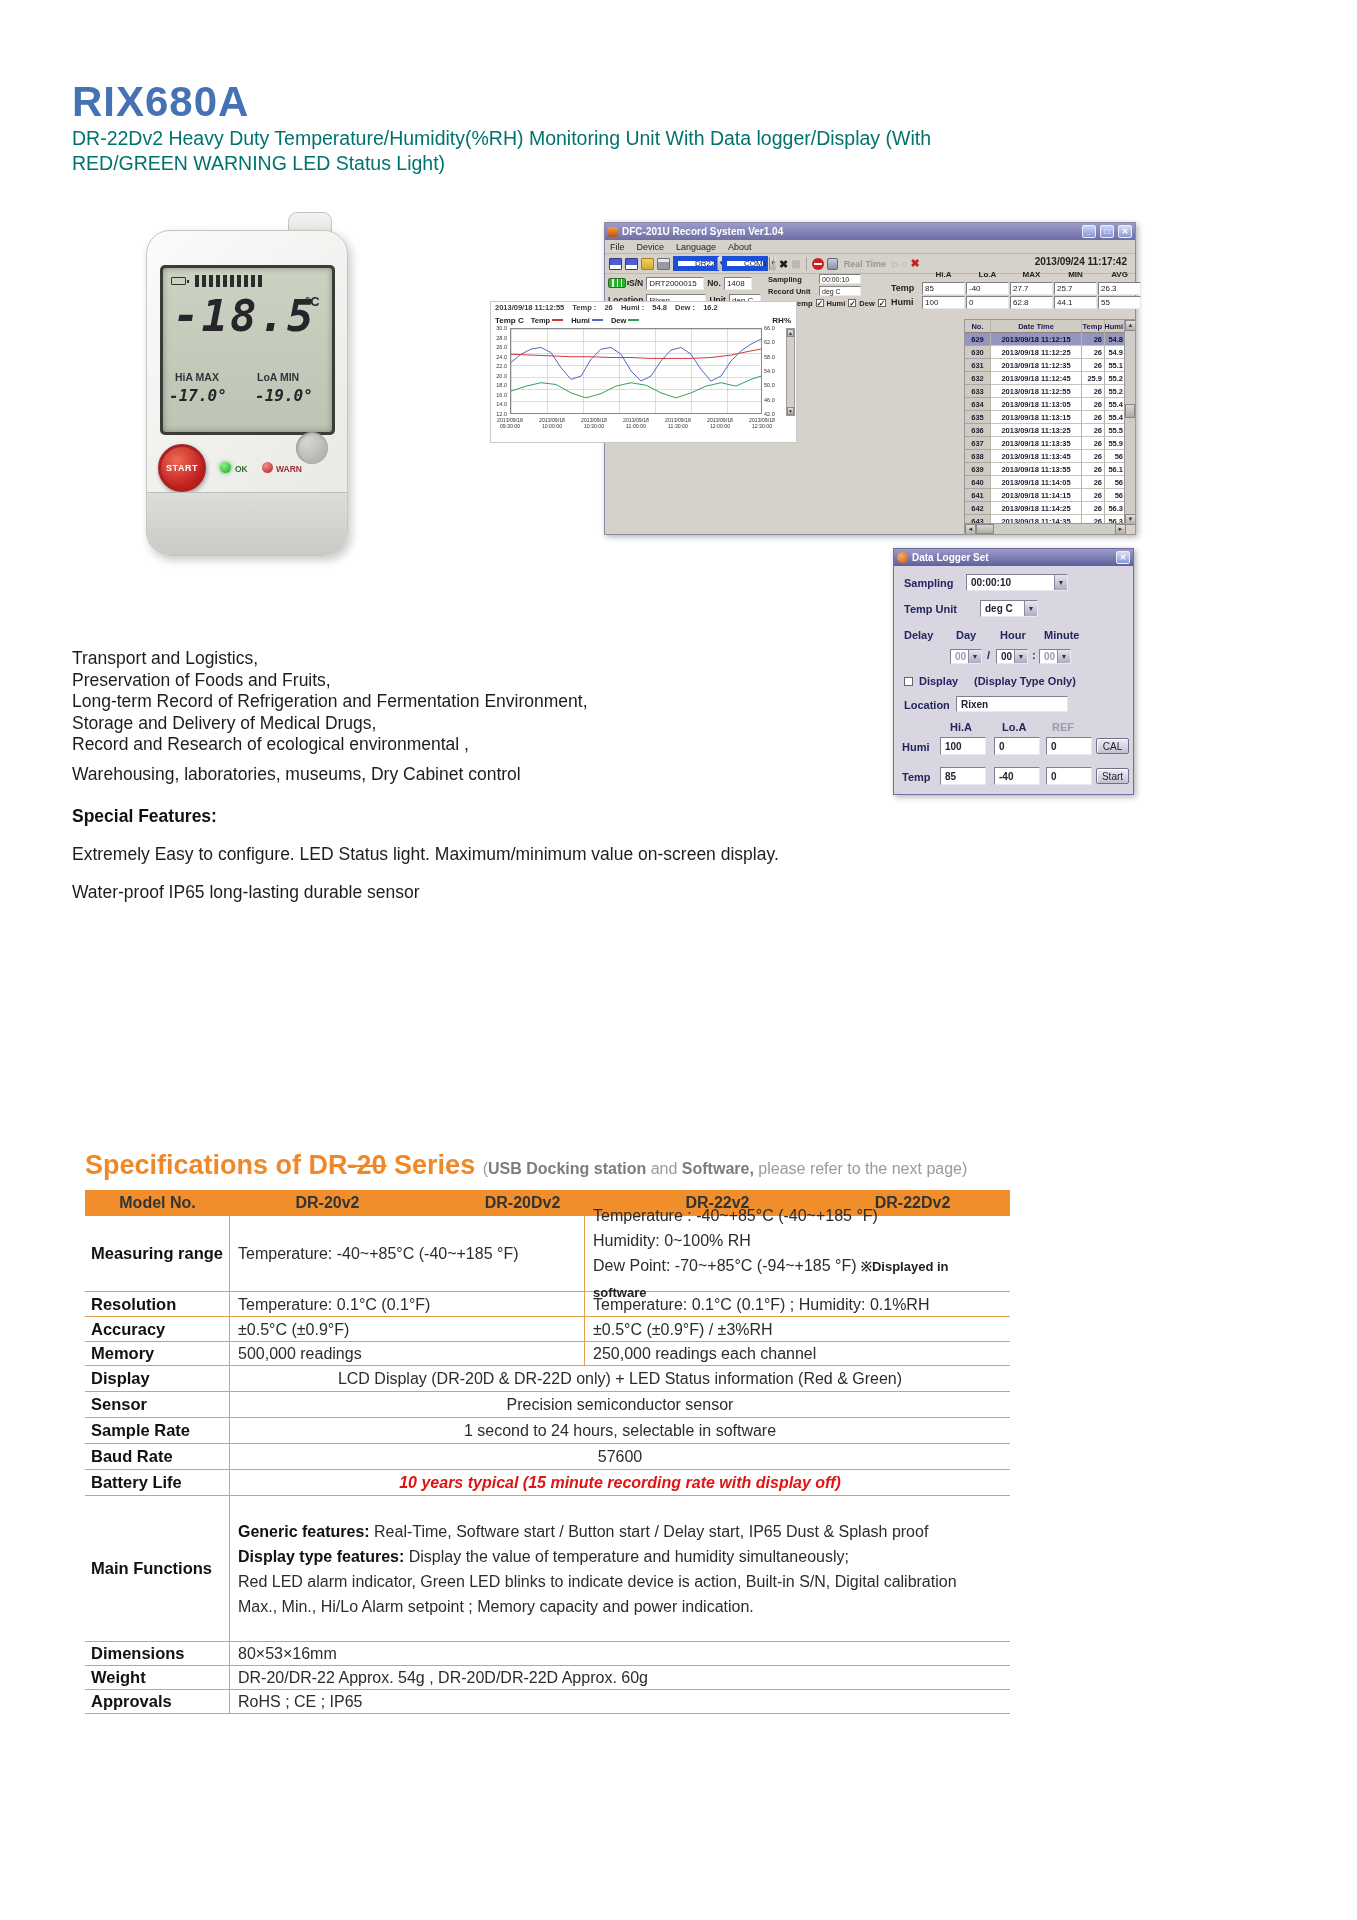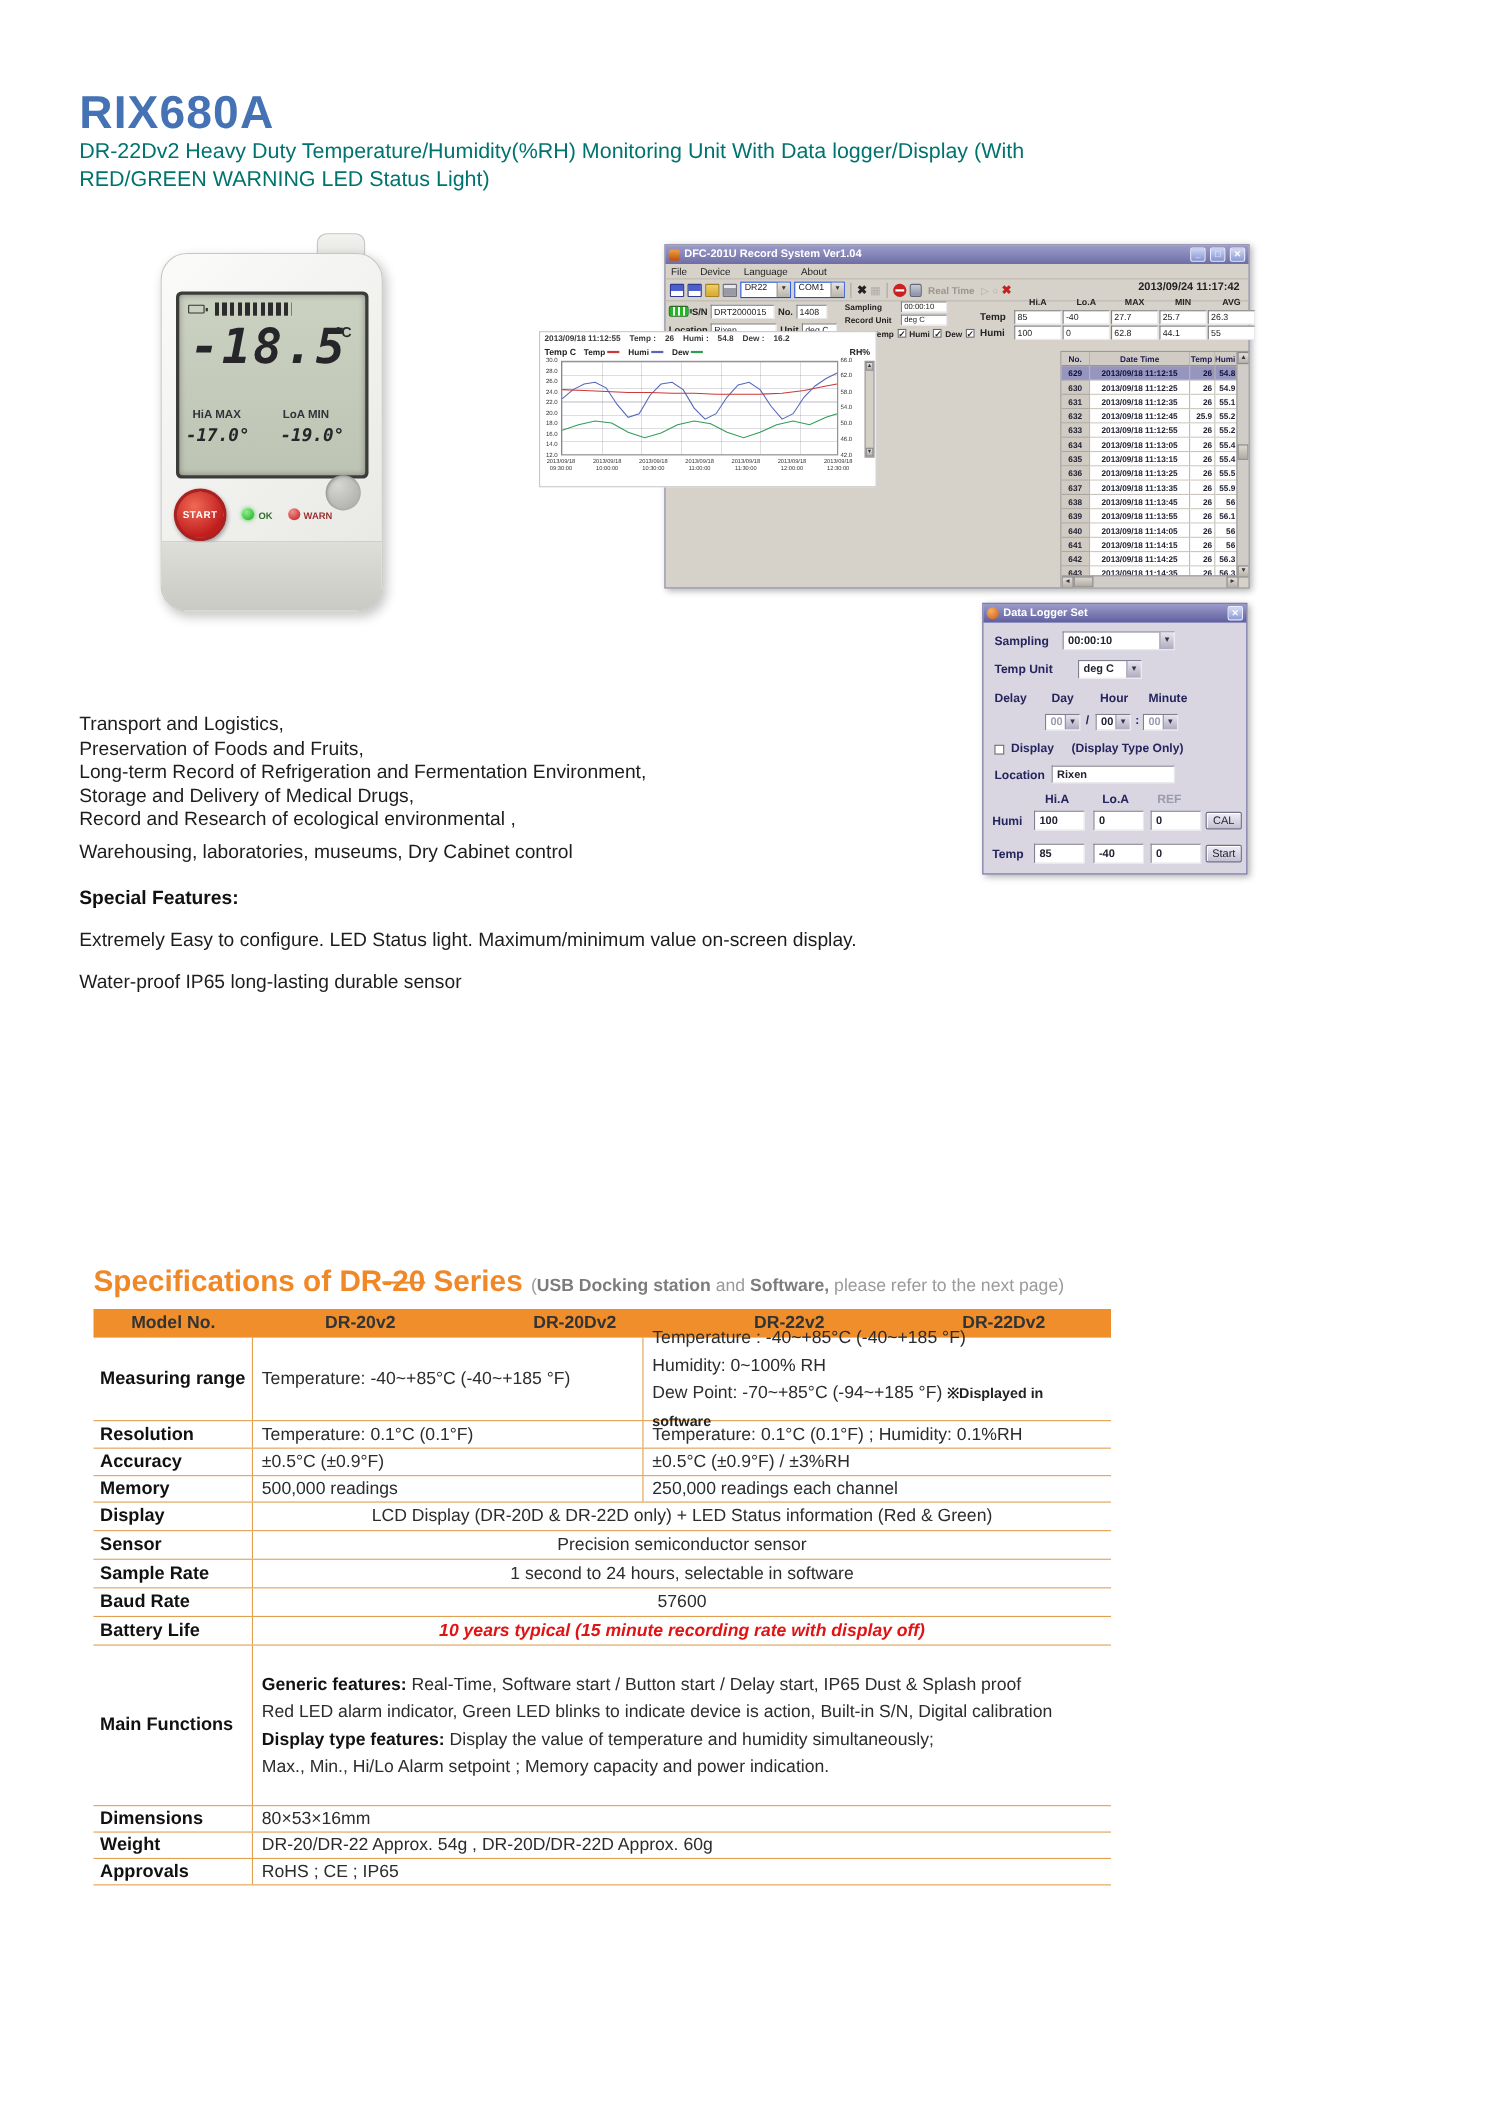--- a/index.html
+++ b/index.html
@@ -42,21 +42,21 @@
   .win-title-text { color:#fff; font-size:10px; font-weight:bold; flex:1; white-space:nowrap; overflow:hidden; }
   .app-ico { width:10px; height:10px; background:linear-gradient(#f0a040,#c05010); border-radius:2px; flex:none; }
   .wbtn { width:14px; height:13px; background:linear-gradient(#ccd6f6,#8495d2); border:1px solid #e8eefc; border-radius:2px; color:#fff; font-size:8px; line-height:11px; text-align:center; font-weight:bold; flex:none; }
   .wbtn-close { background:linear-gradient(#d8dcf2,#8a9ad6); }
   .sw-menu { height:14px; display:flex; gap:12px; align-items:center; padding-left:5px; font-size:9px; color:#222; border-bottom:1px solid #bcb8b0; }
   .sw-toolbar { height:20px; display:flex; align-items:center; gap:3px; padding-left:4px; border-bottom:1px solid #bcb8b0; }
   .tbi { width:13px; height:12px; border-radius:1px; flex:none; }
   .tb-disk { background:linear-gradient(#4a5ed0 60%,#ffffff 60%); border:1px solid #303a90; }
   .tb-folder { background:linear-gradient(#f0d060,#d8a830); border:1px solid #a88020; }
   .tb-print { background:linear-gradient(#e8e8ec 30%,#9a9aa6 30%); border:1px solid #70707c; }
-  .tb-sel { height:15px; background:#fff; border:1px solid #1d4ed8; font-size:8px; display:flex; padding-left:3px; gap:2px; }
+  .tb-sel { height:15px; background:#fff; border:5px solid #1d4ed8; font-size:8px; display:flex; align-items:center; padding-left:17px; gap:2px; }
   .tb-sel .arr { width:12px; height:13px; background:linear-gradient(#e8e4dc,#b8b4ac); border-left:1px solid #888; font-size:6px; line-height:13px; text-align:center; color:#333; margin-left:auto; }
   .tb-sep { width:1px; height:14px; background:#aaa69e; margin:0 2px; }
   .tb-x { font-size:11px; font-weight:bold; color:#222; line-height:12px; }
   .tb-grid { font-size:10px; color:#b0aca4; }
   .tb-stop { width:12px; height:12px; border-radius:50%; background:#cc2020; position:relative; }
   .tb-stop:after { content:""; position:absolute; left:2px; top:5px; width:8px; height:2px; background:#fff; }
   .tb-dev { width:11px; height:12px; background:linear-gradient(#c8ccd8,#8890a8); border:1px solid #667; border-radius:2px; }
   .tb-rt { font-size:9px; color:#9a968e; font-weight:bold; margin:0 3px; }
   .tb-gray { color:#b0aca4; font-size:9px; }
   .tb-close { color:#c82020; font-size:11px; font-weight:bold; }
@@ -628,22 +628,22 @@
     <div class="spec-row" style="height: 26px;">
       <div class="spec-label">Battery Life</div>
       <div class="spec-cell spec-full spec-center spec-red">
         <div><span>10 years typical (15 minute recording rate with display off)</span></div>
       </div>
     </div>
     <div class="spec-row" style="height: 146px;">
       <div class="spec-label">Main Functions</div>
       <div class="spec-cell spec-full">
         <div><span class="b ">Generic features:</span><span> Real-Time, Software start / Button start / Delay start, IP65 Dust &amp; Splash proof</span></div>
+        <div><span class="b ">Display type features:</span><span> Display the value of temperature and humidity simultaneously;</span></div>
         <div><span>Red LED alarm indicator, Green LED blinks to indicate device is action, Built-in S/N, Digital calibration</span></div>
-        <div><span class="b ">Display type features:</span><span> Display the value of temperature and humidity simultaneously;</span></div>
         <div><span>Max., Min.,  Hi/Lo Alarm setpoint ; Memory capacity and power indication.</span></div>
       </div>
     </div>
     <div class="spec-row" style="height: 24px;">
       <div class="spec-label">Dimensions</div>
       <div class="spec-cell spec-full">
         <div><span>80×53×16mm</span></div>
       </div>
     </div>
     <div class="spec-row" style="height: 24px;">

